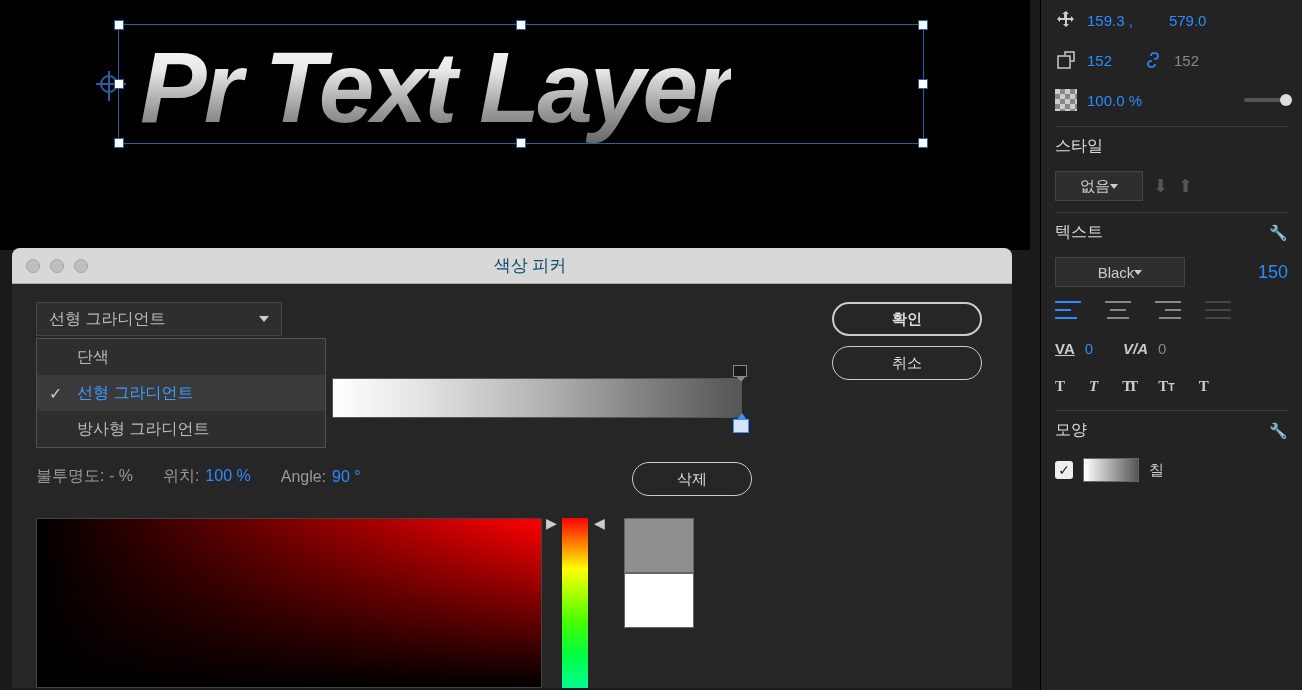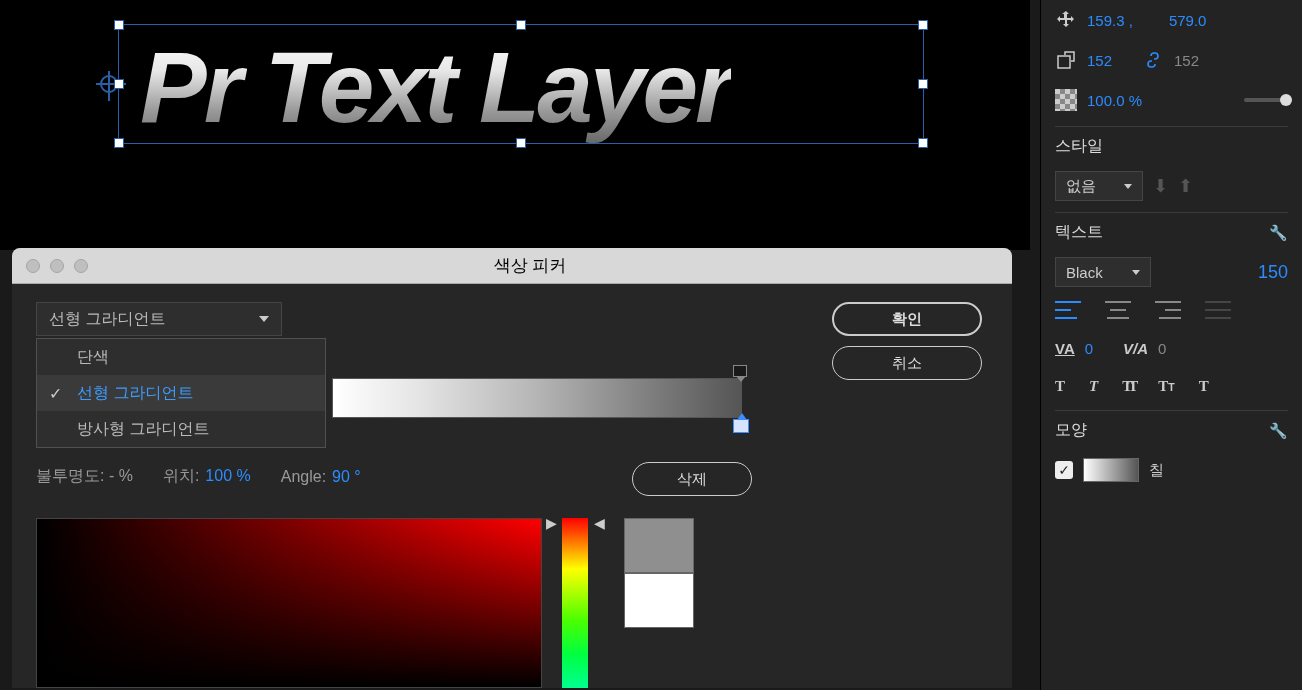--- a/index.html
+++ b/index.html
@@ -14,21 +14,21 @@
 .anchor::before{left:50%;top:-6px;width:2px;height:30px;transform:translateX(-50%);}
 .anchor::after{top:50%;left:-6px;height:2px;width:30px;transform:translateY(-50%);}
 .big-text { position:absolute; left:140px; top:30px; font-size:100px; font-weight:900; font-style:italic; letter-spacing:-3px;
   background:linear-gradient(180deg,#fff 0%,#e8e8e8 35%,#9a9a9a 70%,#666 100%); -webkit-background-clip:text; background-clip:text; color:transparent; }
 
 
 .picker { position:absolute; left:12px; top:248px; width:1000px; height:440px; background:#262626; border-radius:8px 8px 0 0; }
 .titlebar { height:36px; background:#d8d8d8; border-radius:8px 8px 0 0; display:flex; align-items:center; border-bottom:1px solid #aaa; }
 .tl-dots { display:flex; gap:10px; padding-left:14px; }
 .tl-dot { width:14px; height:14px; border-radius:50%; background:#bfbfbf; border:1px solid #a5a5a5; }
-.tl-title { flex:1; text-align:center; font-size:17px; color:#000000; font-weight:500; padding-right:40px; }
+.tl-title { flex:1; text-align:center; font-size:17px; color:#0c4a6e; font-weight:500; padding-right:40px; }
 
 .picker-body { padding:18px 24px; position:relative; color:#bbb; font-size:16px; }
 .type-select { position:relative; width:246px; }
 .sel-head { background:#2e2e2e; border:1px solid #444; height:34px; display:flex; align-items:center; padding:0 12px; justify-content:space-between; cursor:pointer; }
 .sel-head .chev { width:0;height:0;border-left:5px solid transparent;border-right:5px solid transparent;border-top:6px solid #ccc; }
 .sel-list { position:absolute; left:0; top:36px; width:290px; background:#2e2e2e; border:1px solid #505050; z-index:5; }
 .sel-item { height:36px; display:flex; align-items:center; padding-left:40px; position:relative; cursor:pointer; }
 .sel-item.sel { background:#3a3a3a; color:#3d9dff; }
 .sel-item.sel::before { content:"✓"; position:absolute; left:12px; color:#ccc; }
 
@@ -55,21 +55,21 @@
 .sw { width:70px; height:55px; border:1px solid #666; }
 .sw1{background:#8f8f8f;}
 .sw2{background:#fff;}
 
 
 .panel { position:absolute; right:0; top:0; width:262px; height:690px; background:#232323; border-left:1px solid #000; padding:0 14px; color:#ccc; font-size:15px; }
 .row { display:flex; align-items:center; height:40px; gap:10px; }
 .ico { width:22px; height:22px; display:flex; align-items:center; justify-content:center; color:#ccc; flex-shrink:0; }
 .blue { color:#2b8cff; }
 .sec-title { height:40px; display:flex; align-items:center; color:#ddd; font-size:16px; border-top:1px solid #3a3a3a; margin-top:6px; justify-content:space-between;}
-.dd { background:#2e2e2e; border:1px solid #444; height:30px; display:flex; align-items:center; padding:0 10px; justify-content:space-between; cursor:pointer; flex:0 0 auto; }
+.dd { background:#2e2e2e; border:1px solid #444; height:30px; display:flex; align-items:center; padding:0 10px; justify-content:center; cursor:pointer; flex:0 0 auto; }
 .dd .chev{width:0;height:0;border-left:4px solid transparent;border-right:4px solid transparent;border-top:5px solid #ccc;}
 .align-row,.style-row { display:flex; gap:24px; align-items:center; height:36px; }
 .align-ico{width:26px;height:18px;display:flex;flex-direction:column;justify-content:space-between;}
 .aline{height:2px;background:#888;}
 .align-ico.active .aline{background:#2b8cff;}
 .faux{font-weight:900;font-family:Georgia,serif;}
 .slider{display:flex;align-items:center;gap:6px;}
 .slider-track{width:44px;height:4px;background:#555;border-radius:2px;position:relative;}
 .slider-thumb{position:absolute;right:-4px;top:-4px;width:12px;height:12px;border-radius:50%;background:#ddd;}
 .checker{width:22px;height:22px;background-image:conic-gradient(#888 25%,#ccc 0 50%,#888 0 75%,#ccc 0);background-size:10px 10px;}
@@ -189,21 +189,21 @@
     </div>
     <span class="arrow-dim">⬇</span>
     <span class="arrow-dim">⬆</span>
   </div>
 
   <div class="sec-title">
       <span>텍스트</span>
       <span class="wrench">🔧</span>
     </div>
   <div class="row">
-    <div class="dd" style="width:96px">
+    <div class="dd" style="width:130px">
       <span>Black</span>
         <span class="chev"></span>
     </div>
     <span class="blue" style="margin-left:auto;font-size:18px">150</span>
   </div>
   <div class="align-row">
     <span class="align-ico active">
         <span class="aline" style="width:100%"></span>
         <span class="aline" style="width:60%"></span>
         <span class="aline" style="width:85%"></span>

